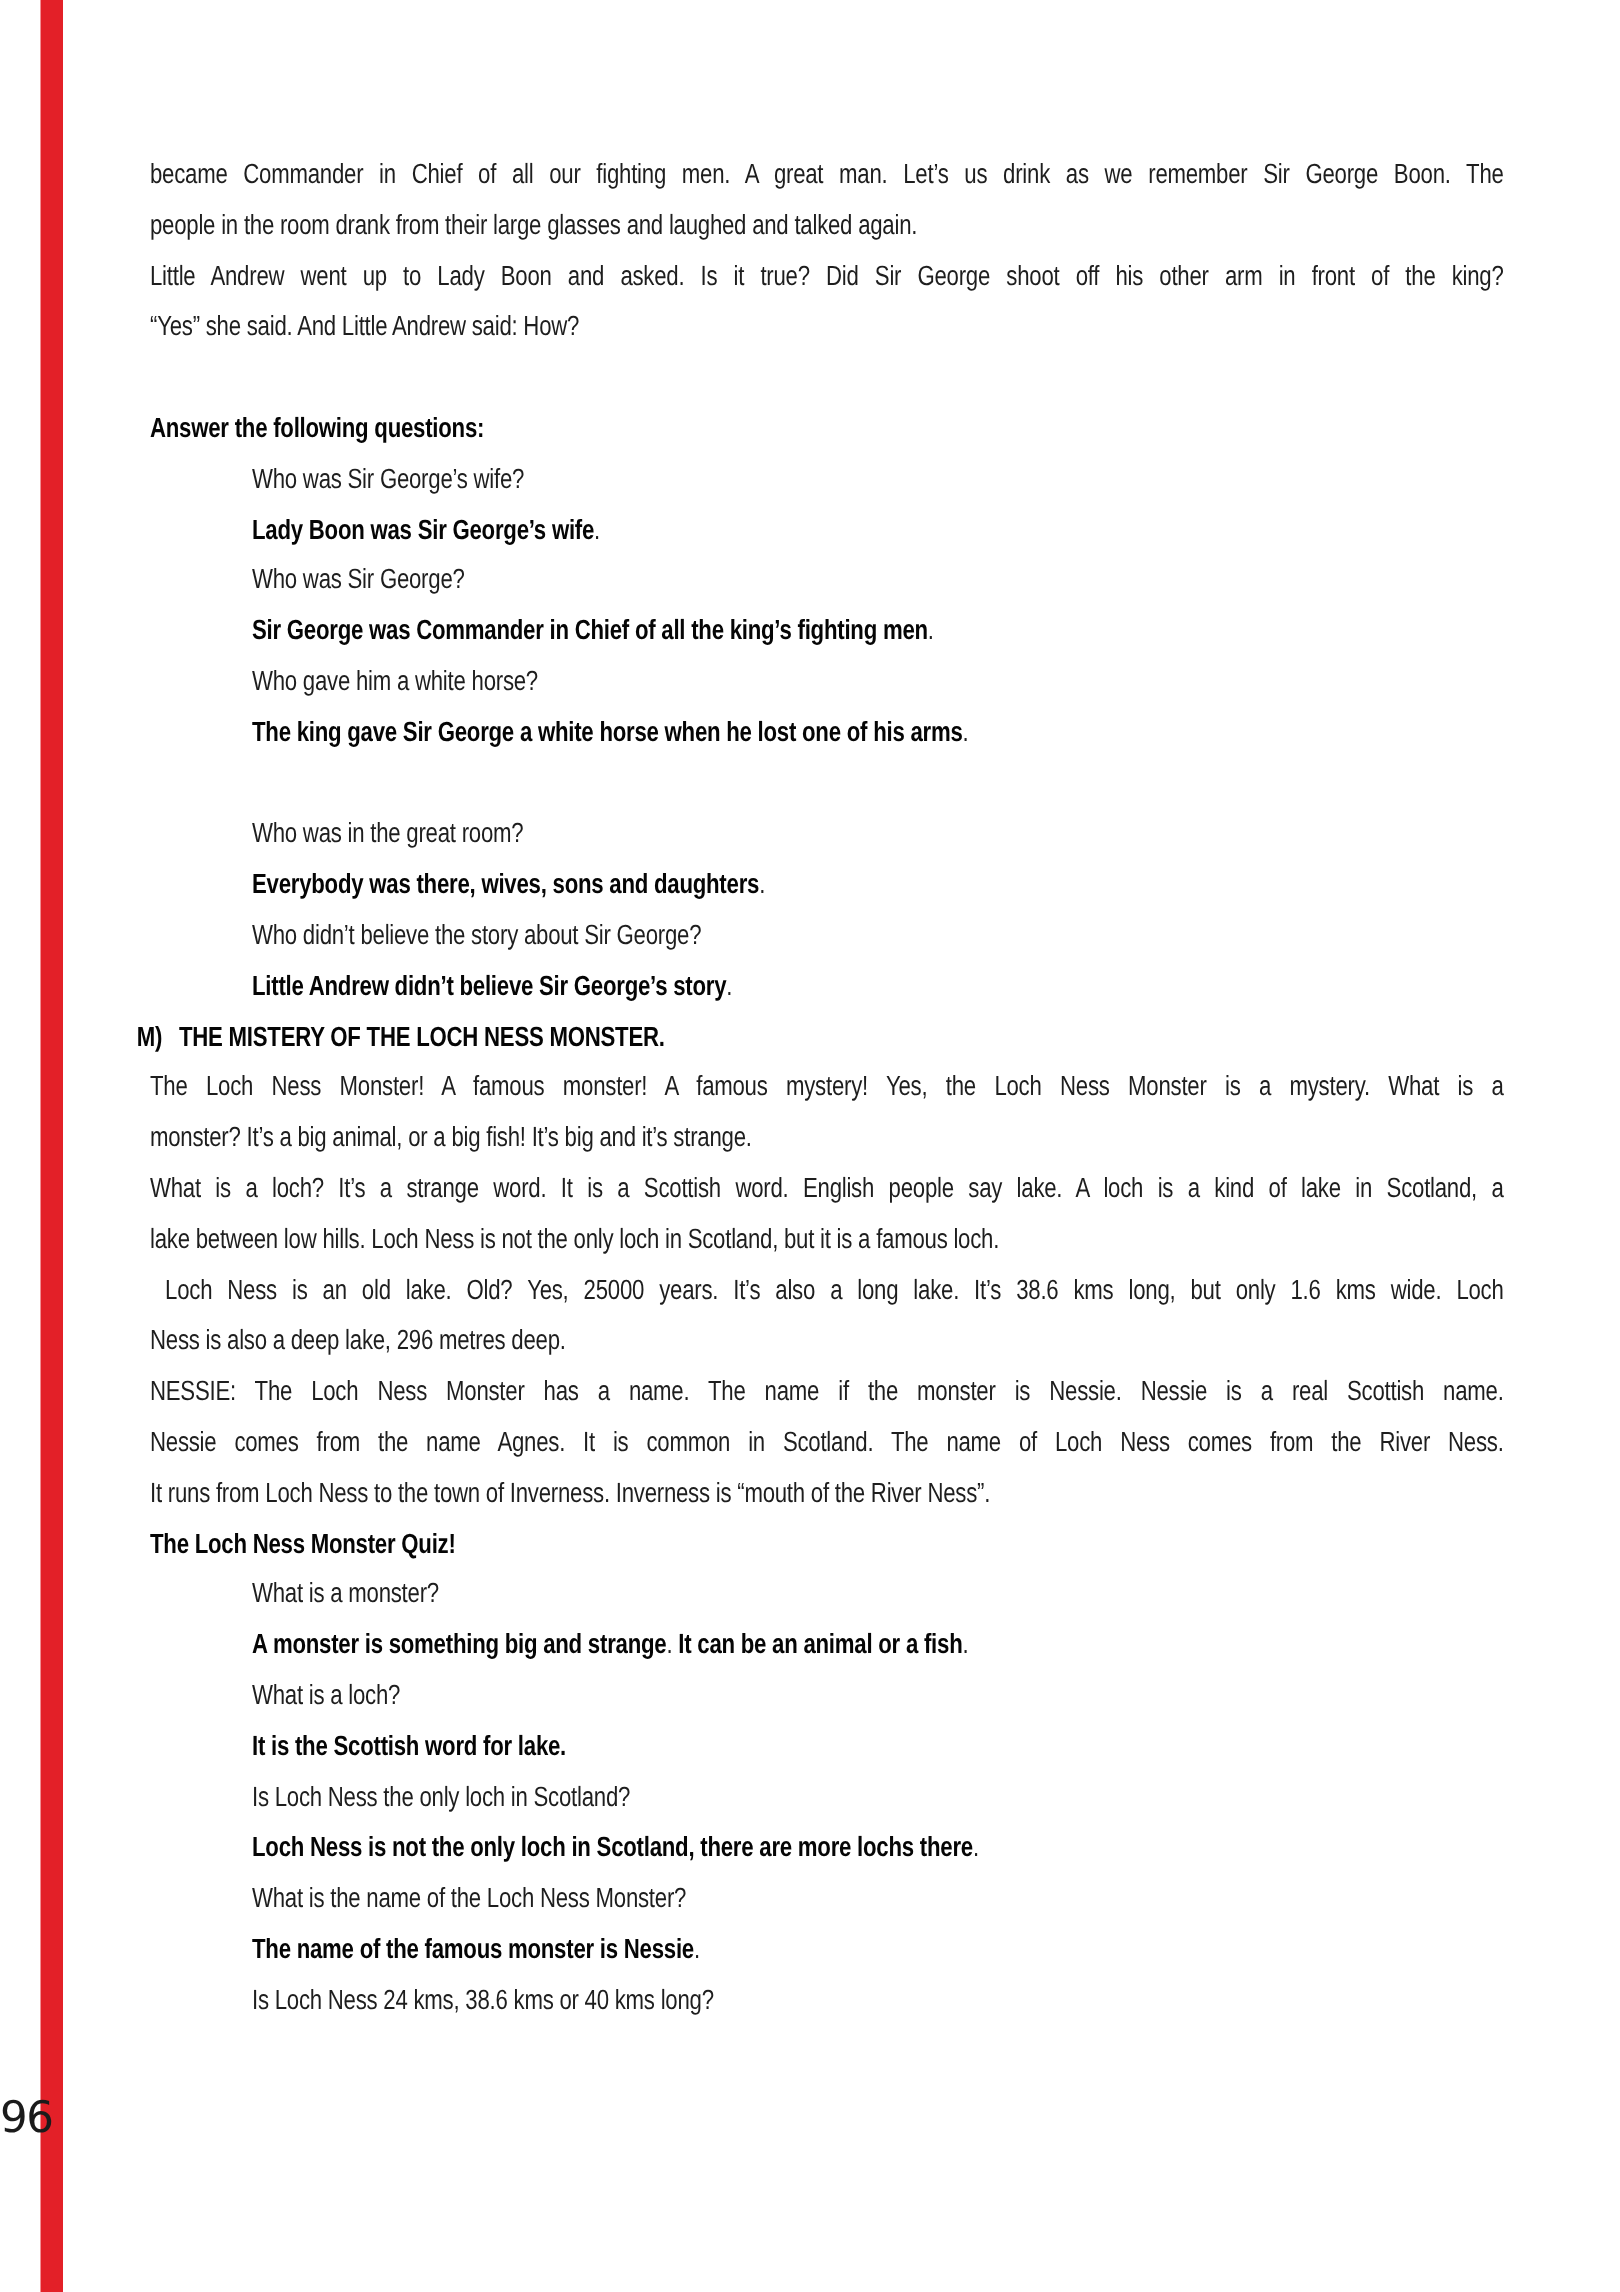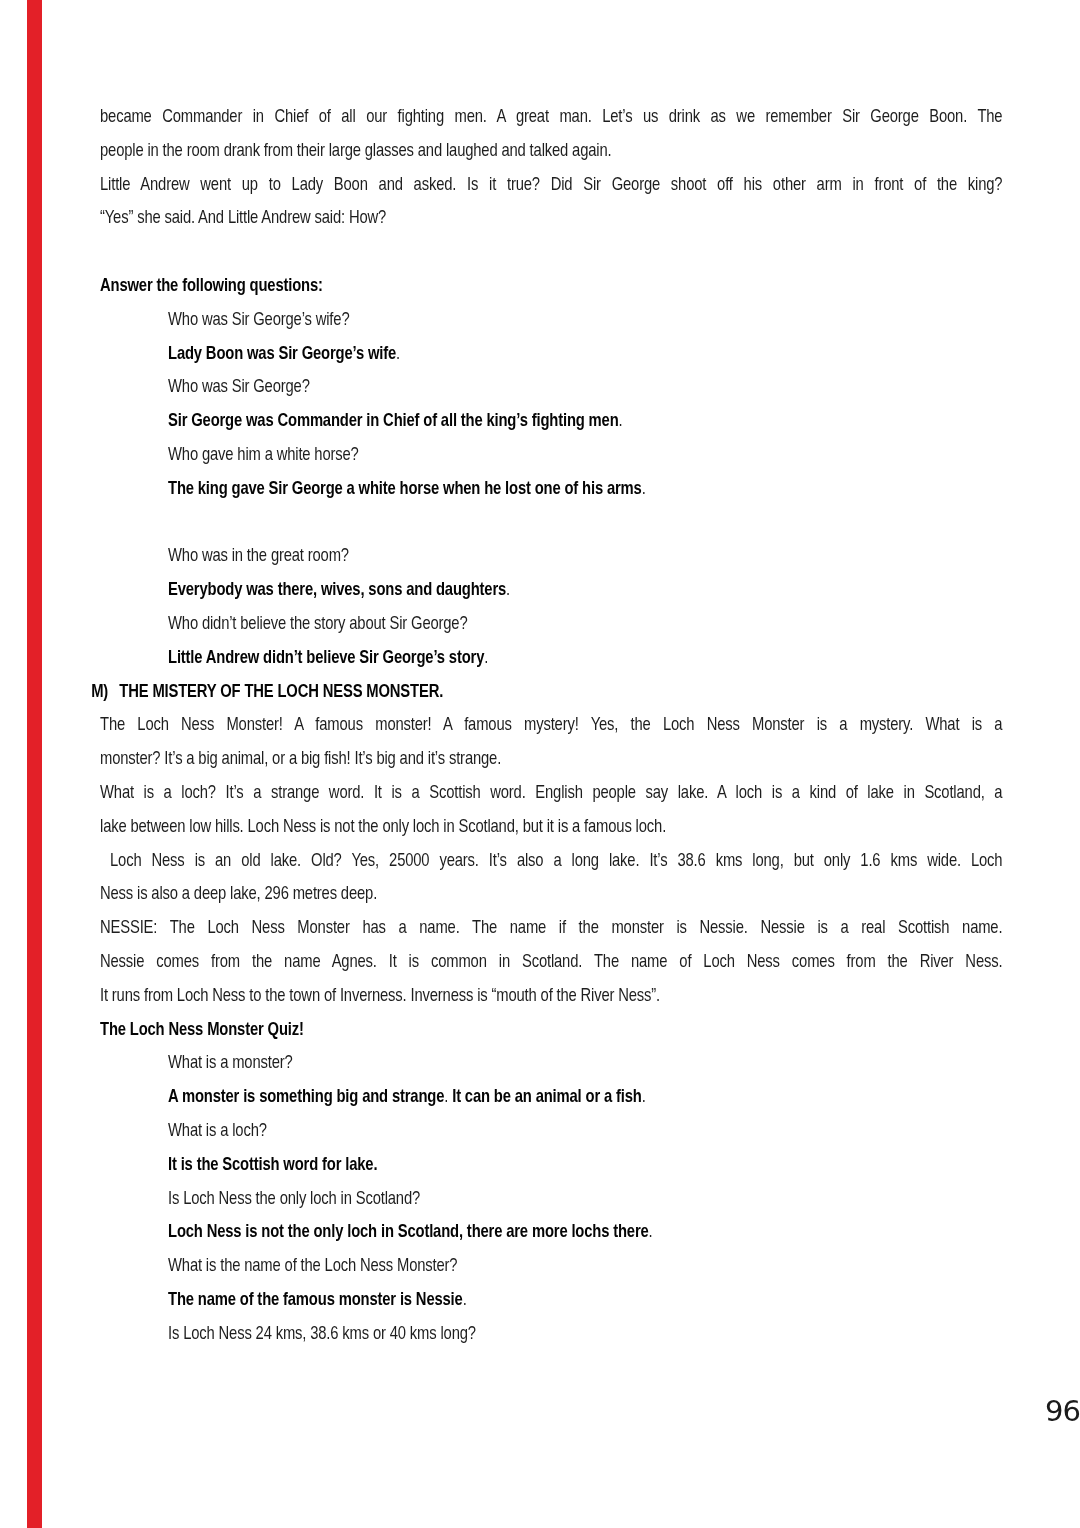--- a/index.html
+++ b/index.html
@@ -25,21 +25,21 @@
     letter-spacing:-0.2px;
   }
   .line{min-height:33.8px;}
   .line.stretch{text-align:justify;text-align-last:justify;}
   .line.q,.line.a{padding-left:85px;}
   .line.heading{margin-left:-11px;}
   .line.heading span + span{margin-left:14px;}
   .b{font-weight:bold;color:#050505;}
   .pagenum{
     position:absolute;left:0;top:1397px;width:1080px;
-    text-align:right;
+    text-align:left;
     font-size:29px;line-height:1;
     letter-spacing:-1px;
     color:#1b1b1b;
     font-family:"DejaVu Sans","Liberation Sans",sans-serif;
   }
 </style>
 </head>
 <body>
 
 <div class="page">

